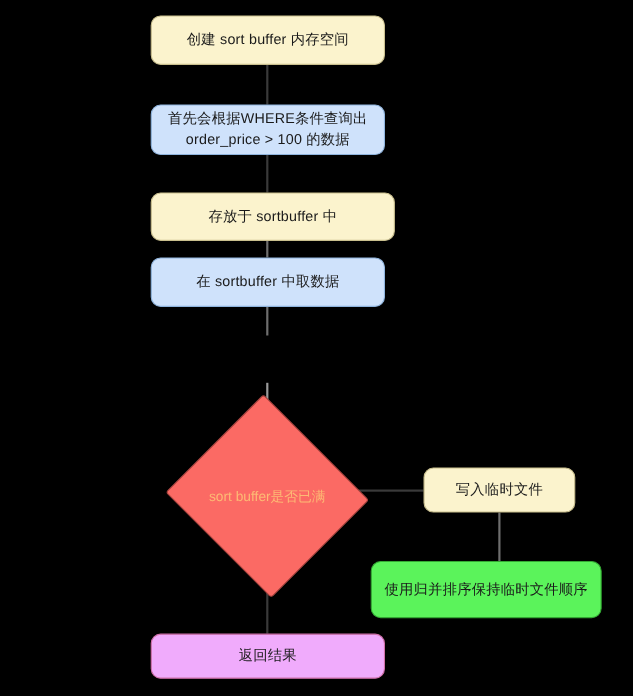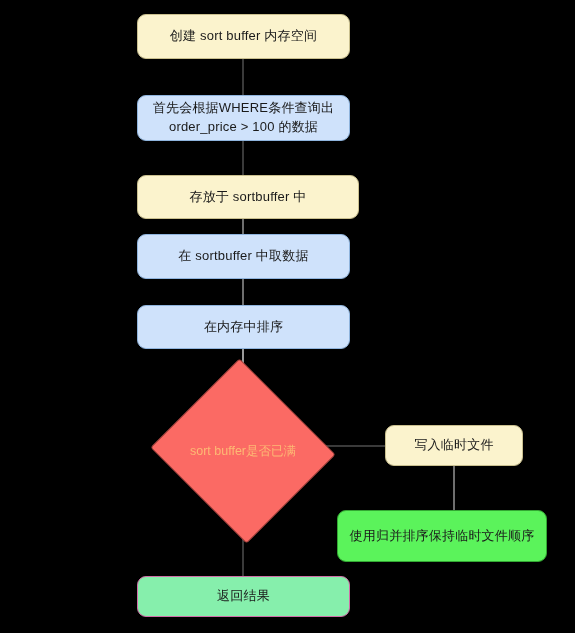--- a/index.html
+++ b/index.html
@@ -42,21 +42,21 @@
     border-radius: 9px;
     border: 1px solid #7d7d7d;
     padding: 2px 8px;
     letter-spacing: 0.2px;
   }
   .node .label { display: block; white-space: pre-line; }
 
   .c-cream { background: #fbf3cd; border-color: #c9bf8e; }
   .c-blue  { background: #cfe2fb; border-color: #8fb4dd; }
   .c-green { background: #5bf35b; border-color: #33a833; }
-  .c-pink  { background: #86efac; border-color: #d06fa9; }
+  .c-pink  { background: #f0abfc; border-color: #d06fa9; }
 
   
   .diamond-wrap {
     position: absolute;
     display: flex;
     align-items: center;
     justify-content: center;
   }
   .diamond-shape {
     position: absolute;
@@ -110,23 +110,20 @@
   </div>
 
   <div class="node c-cream" style="left:137px; top:175px; width:222px; height:44px;">
     <span class="label">存放于 sortbuffer 中</span>
   </div>
 
   <div class="node c-blue" style="left:137px; top:234px; width:213px; height:45px;justify-content:center;">
     <span class="label">在 sortbuffer 中取数据</span>
   </div>
 
-  <div class="node c-blue" style="left:137px; top:305px; width:213px; height:44px;">
-    <span class="label">在内存中排序</span>
-  </div>
 
   <div class="diamond-wrap" style="left:175px; top:388px; width:136px; height:126px;">
     <div class="diamond-shape"></div>
     <span class="label">sort buffer是否已满</span>
   </div>
 
   <div class="node c-cream" style="left:385px; top:425px; width:138px; height:41px;">
     <span class="label">写入临时文件</span>
   </div>
 

